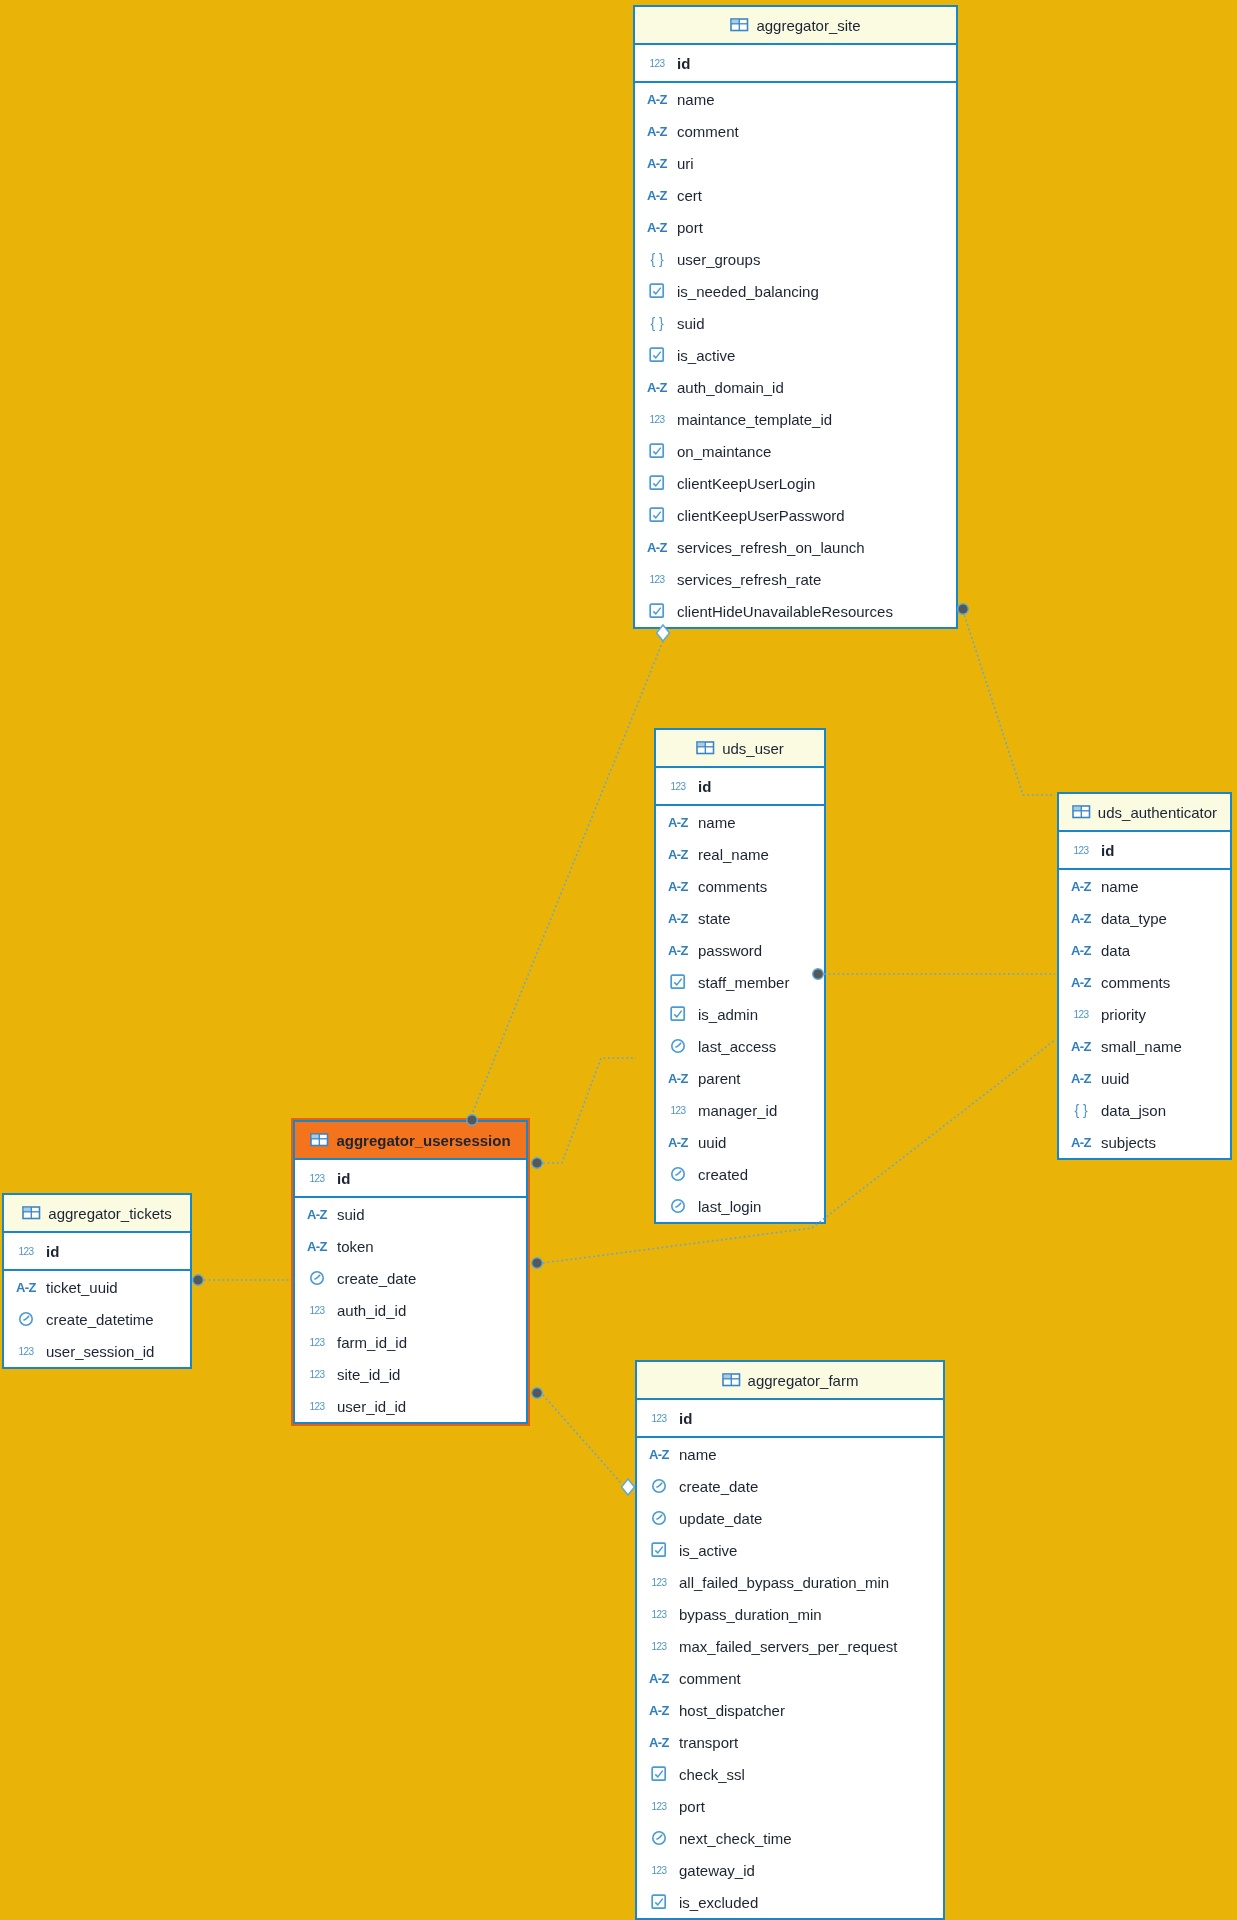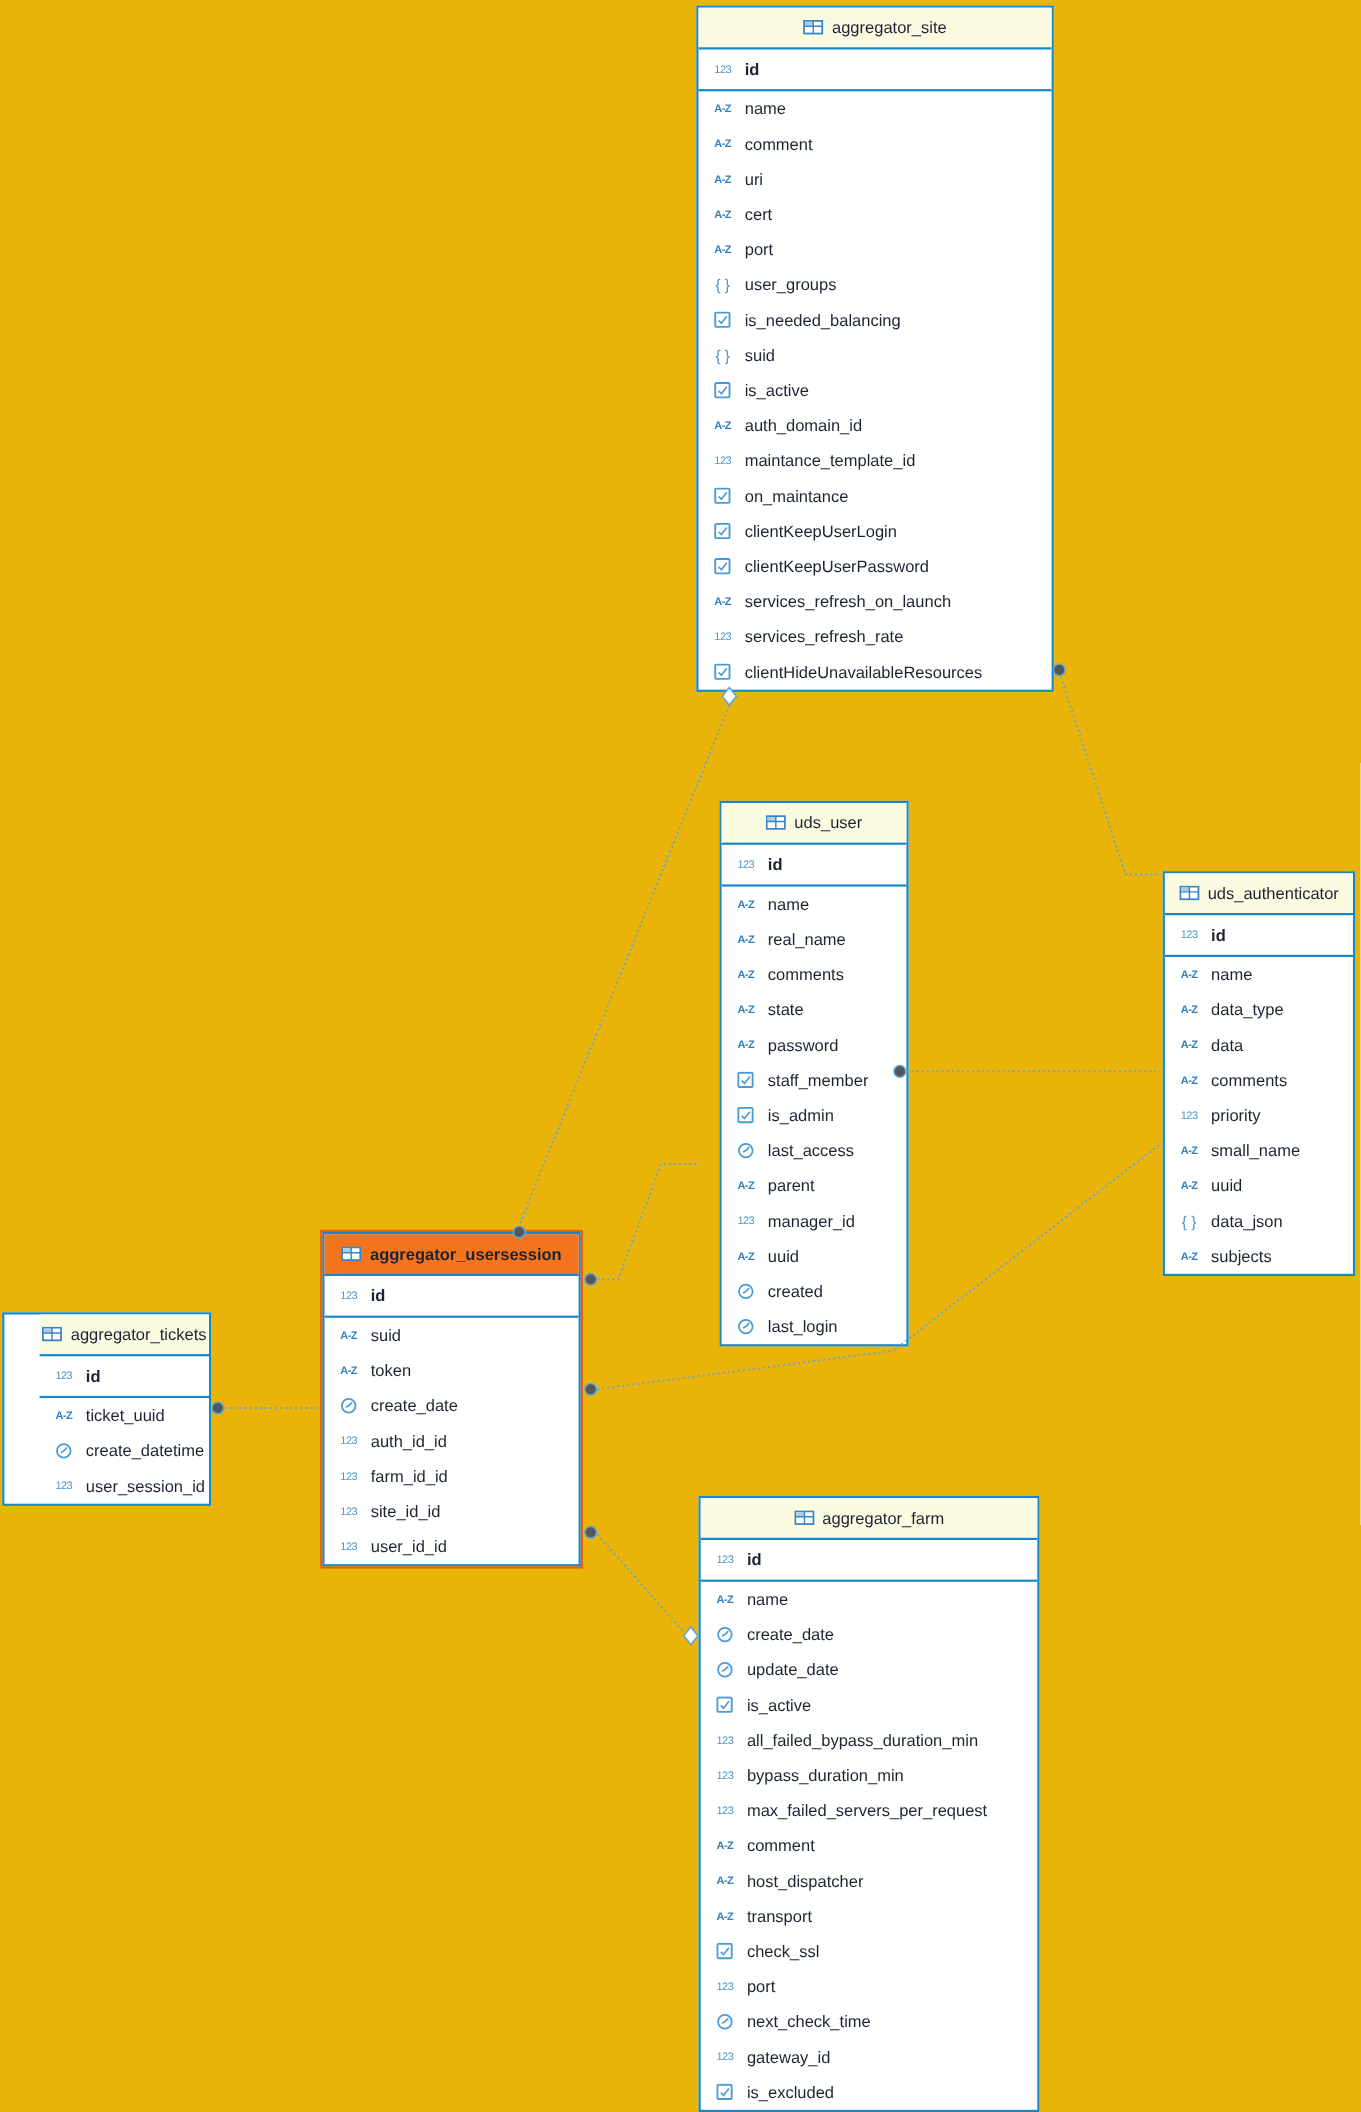--- a/index.html
+++ b/index.html
@@ -16,21 +16,21 @@
   .entity-header { height:36px; background:var(--header-bg); border-bottom:2px solid var(--border-blue);
                    display:flex; align-items:center; justify-content:center; gap:7px;
                    font-size:15px; color:var(--text-color); white-space:nowrap; }
   .entity.selected .entity-header { background:var(--selected-header-bg);font-weight:bold; }
   .pk-section .row { height:36px; font-weight:bold; }
   .pk-section { border-bottom:2px solid var(--border-blue); }
   .row { height:32px; display:flex; align-items:center; padding-left:7px; gap:5px;
          font-size:15px; color:var(--text-color); white-space:nowrap; }
   .ic { flex:0 0 30px; width:30px; display:flex; align-items:center; justify-content:center; }
   .ic-num  { color:var(--icon-blue); font-size:10px; letter-spacing:-0.5px; font-weight:400; }
-  .ic-az   { color:var(--icon-blue-strong); font-size:10px; font-weight:bold; letter-spacing:-0.5px; }
+  .ic-az   { color:var(--icon-blue-strong); font-size:13px; font-weight:bold; letter-spacing:-0.5px; }
   .ic-json { color:var(--icon-blue); font-size:14px; font-weight:400; }
   .tbl-icon { display:inline-flex; }
 </style>
 </head>
 <body>
 
 <div id="canvas">
   <svg id="rel-layer" width="1237" height="1920">
       <polyline points="663,641 472,1114" class="rel-line"></polyline>
       <polyline points="963,611 1023,795 1055,795" class="rel-line"></polyline>
@@ -371,21 +371,21 @@
         <div class="row">
           <span class="ic ic-num">123</span>
           <span>site_id_id</span>
         </div>
         <div class="row">
           <span class="ic ic-num">123</span>
           <span>user_id_id</span>
         </div>
       </div>
     </div>
-    <div class="entity" style="left: 2px; top: 1193px; width: 190px; padding-left: 32px;">
+    <div class="entity" style="left: 2px; top: 1193px; width: 190px;">
       <div class="entity-header">
         <span class="tbl-icon">
           <svg width="19" height="14" viewBox="0 0 19 14">
             <rect x="1" y="1" width="16.5" height="11.5" fill="#ffffff" stroke="#3a85c4" stroke-width="1.6"></rect>
             <rect x="1.8" y="1.8" width="7.5" height="3.6" fill="#a8cde9" stroke="none"></rect>
             <line x1="1" y1="5.8" x2="17.5" y2="5.8" stroke="#3a85c4" stroke-width="1.3"></line>
             <line x1="9.3" y1="1" x2="9.3" y2="12.5" stroke="#3a85c4" stroke-width="1.3"></line>
           </svg>
         </span>
         <span class="entity-title">aggregator_tickets</span>

